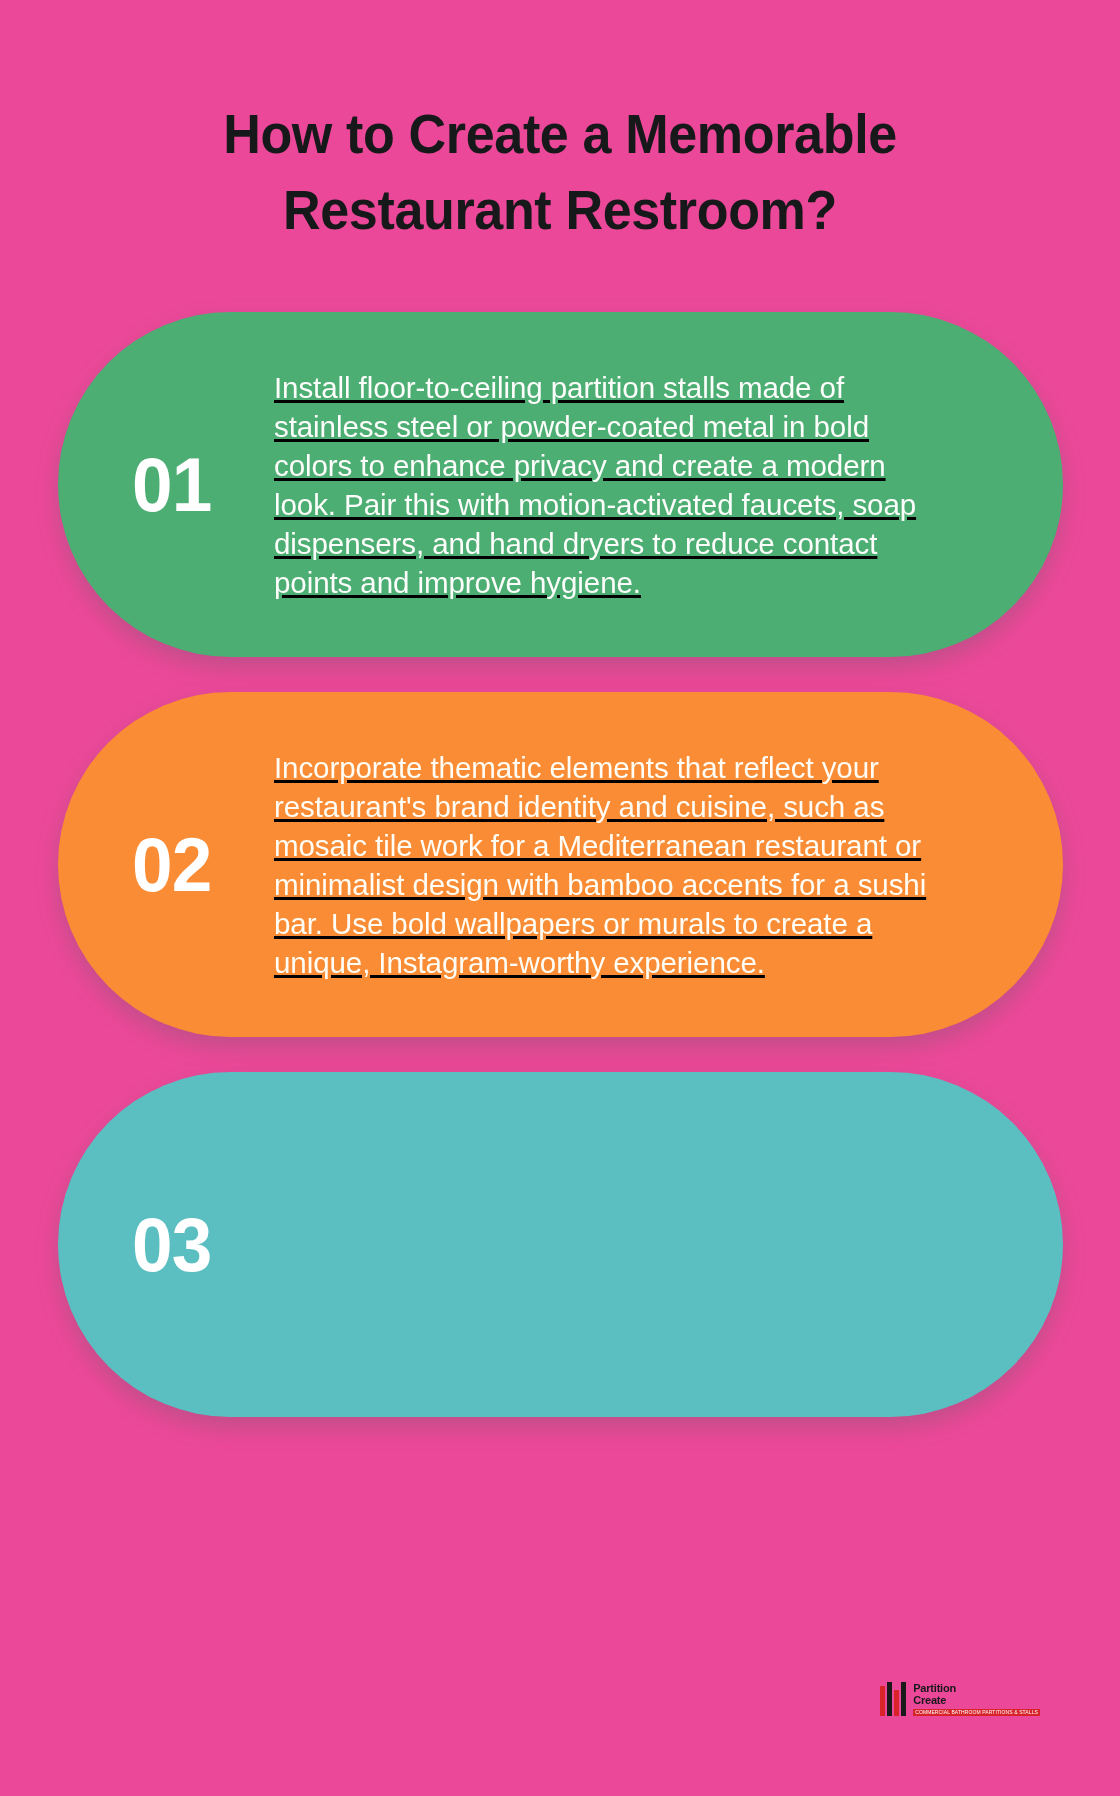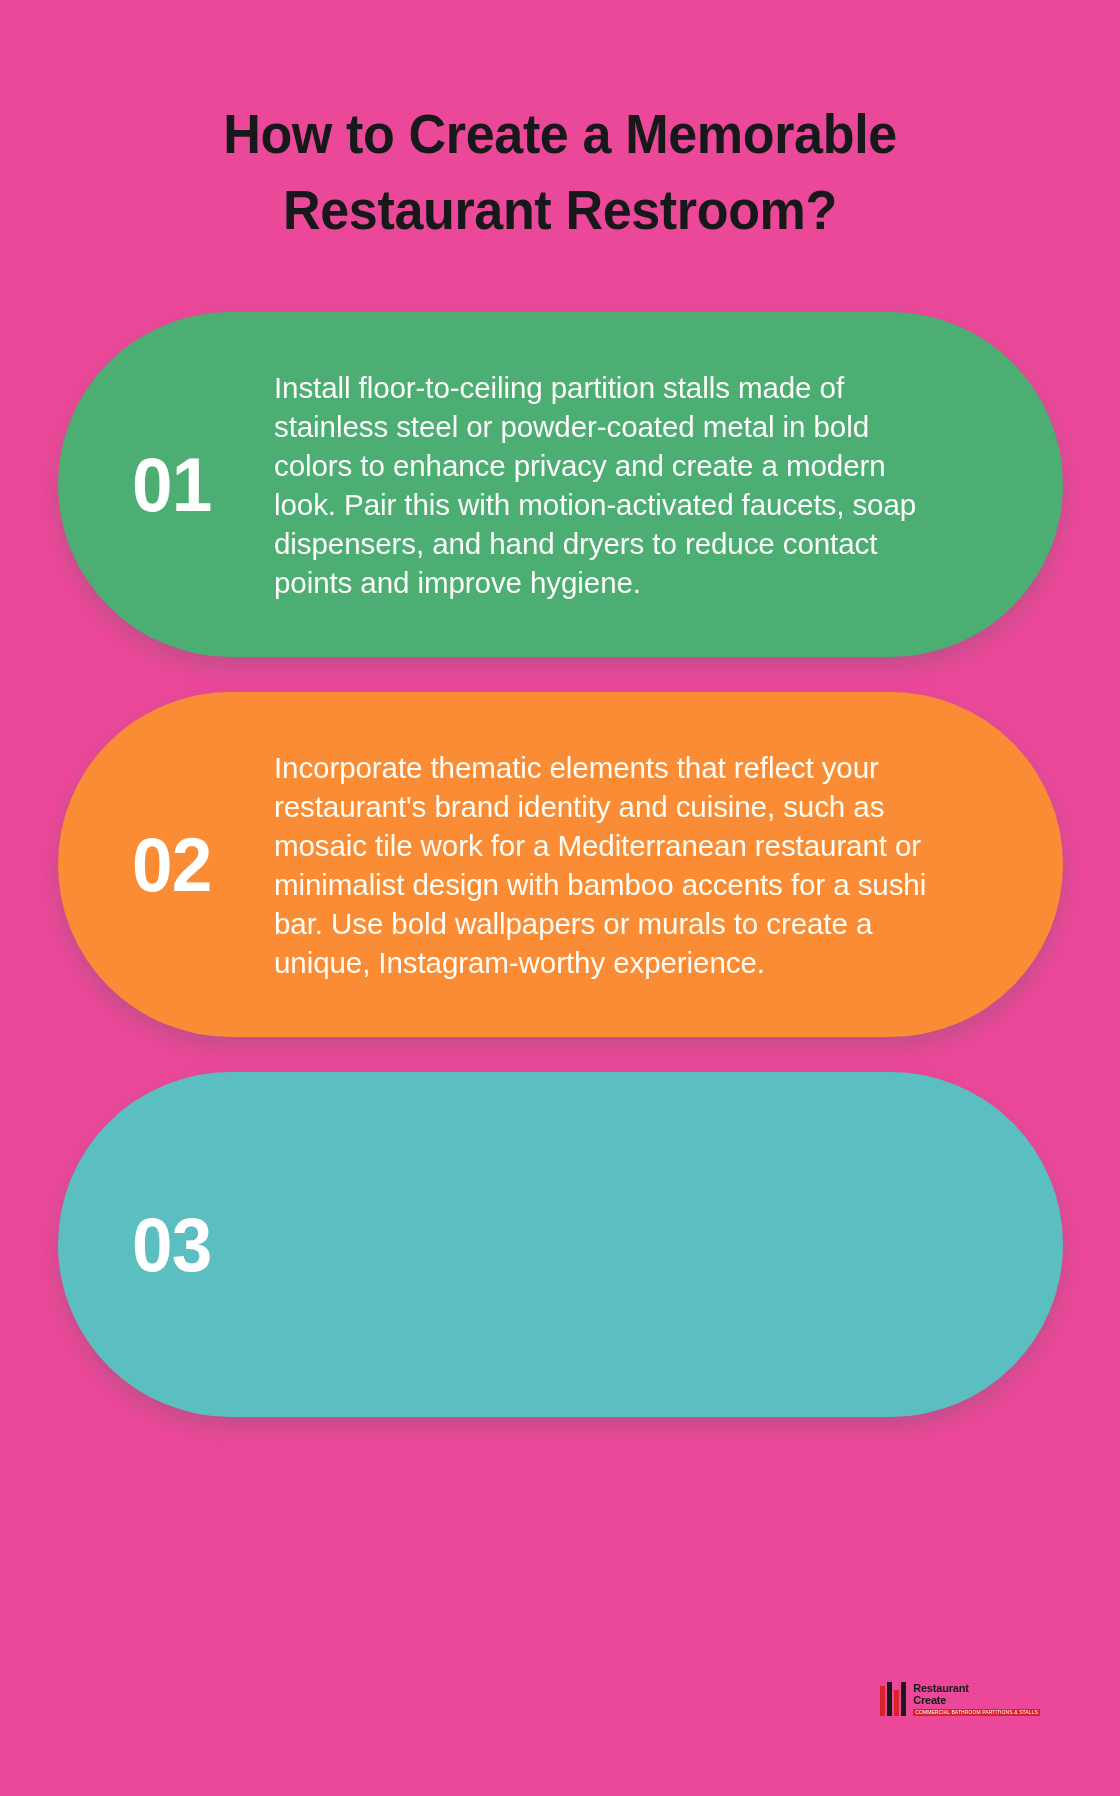--- a/index.html
+++ b/index.html
@@ -57,20 +57,21 @@
     line-height:1;
     color:#ffffff;
     letter-spacing:-1px;
     transform:scaleX(0.96);
     padding-left:18px;
   }
   .card-body {
     flex:1 1 auto;
     padding-right:116px;
     padding-left:6px;
+    text-decoration:underline;
   }
   .card-text {
     display:block;
     font-family:"Liberation Sans", sans-serif;
     font-weight:normal;
     font-size:30px;
     line-height:1.30;
     color:#fdfdfb;
     letter-spacing:-0.1px;
     transform:scaleX(0.985);
@@ -161,19 +162,19 @@
   </div>
 
   <div class="logo">
     <div class="logo-mark">
       <span class="bar red b1"></span>
       <span class="bar black b2"></span>
       <span class="bar red b3"></span>
       <span class="bar black b4"></span>
     </div>
     <div class="logo-text">
-      <span class="logo-name">Restaurant</span>
+      <span class="logo-name">Partition</span>
       <span class="logo-name2">Create</span>
       <span class="logo-tag">COMMERCIAL BATHROOM PARTITIONS &amp; STALLS</span>
     </div>
   </div>
 
 </div>
 
 </body></html>

